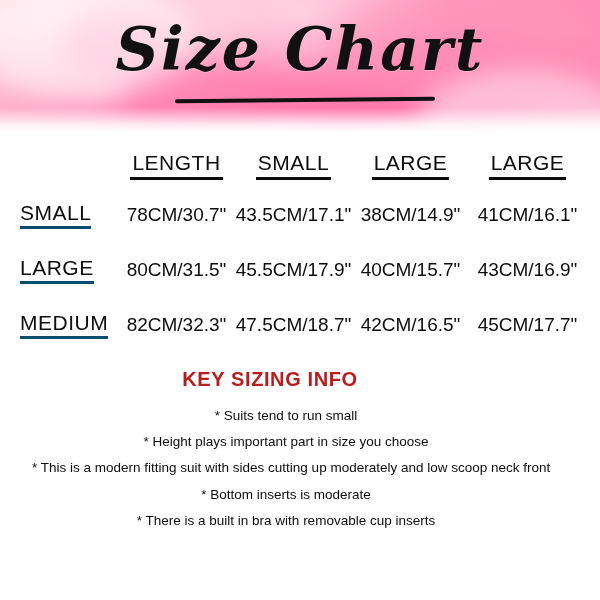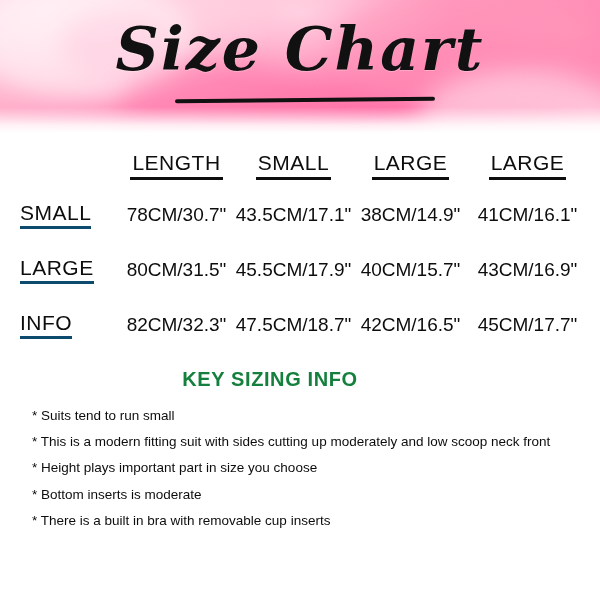--- a/index.html
+++ b/index.html
@@ -126,26 +126,27 @@
     padding: 0 2px 2px 2px;
   }
 
   
   .key-title {
     margin-top: 16px;
     text-align: center;
     font-size: 20px;
     font-weight: bold;
     letter-spacing: 0.6px;
-    color: #15803d;
+    color: #b91c1c;
   }
   .notes {
     margin: 18px 0 0 0;
     padding: 0 0 0 32px;
     list-style: none;
+    text-align: center;
   }
   .notes li {
     font-size: 13.5px;
     color: #0d0d0d;
     line-height: 1.05;
     margin-bottom: 12px;
     white-space: nowrap;
   }
 </style>
 </head>
@@ -183,33 +184,33 @@
           <td>41CM/16.1"</td>
         </tr>
         <tr>
           <th><span class="row-label">LARGE</span></th>
           <td>80CM/31.5"</td>
           <td>45.5CM/17.9"</td>
           <td>40CM/15.7"</td>
           <td>43CM/16.9"</td>
         </tr>
         <tr>
-          <th><span class="row-label">INFO</span></th>
+          <th><span class="row-label">MEDIUM</span></th>
           <td>82CM/32.3"</td>
           <td>47.5CM/18.7"</td>
           <td>42CM/16.5"</td>
           <td>45CM/17.7"</td>
         </tr>
       </tbody>
     </table>
   </div>
 
   <div class="key-title">KEY SIZING INFO</div>
 
   <ul class="notes">
     <li>* Suits tend to run small</li>
+    <li>* Height plays important part in size you choose</li>
     <li>* This is a modern fitting suit with sides cutting up moderately and low scoop neck front</li>
-    <li>* Height plays important part in size you choose</li>
     <li>* Bottom inserts is moderate</li>
     <li>* There is a built in bra with removable cup inserts</li>
   </ul>
 
 </div>
 
 </body></html>

